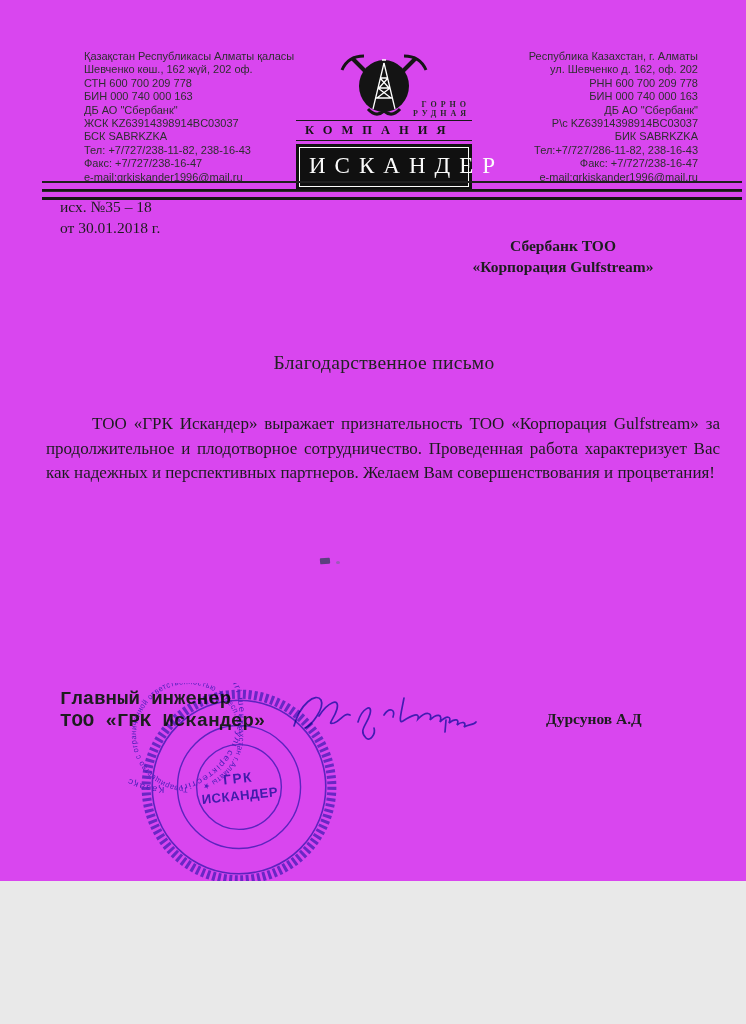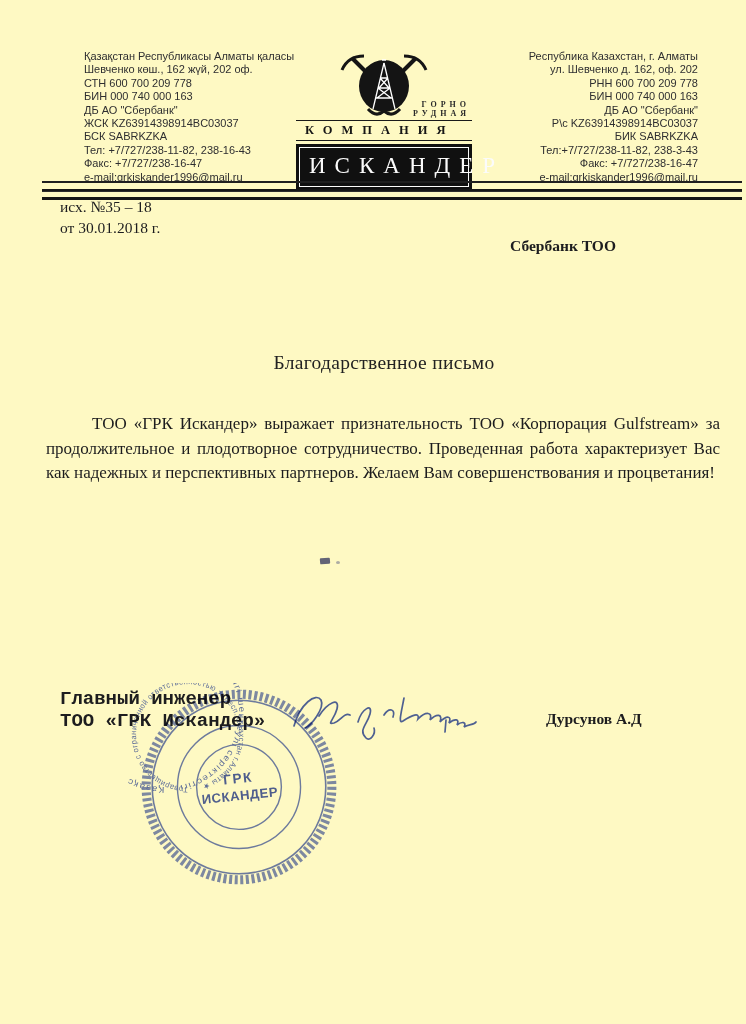--- a/index.html
+++ b/index.html
@@ -1,18 +1,18 @@
 <!DOCTYPE html>
 <html><head>
 <meta charset="utf-8">
 <style>
   html,body{margin:0;padding:0;background:#e9e9e9;}
   .paper{
-    position:relative;width:746px;height:1024px;margin:0 auto;
-    background:#fef9c3;overflow:hidden;
+    position:relative;width:746px;height:881px;margin:0 auto;
+    background:#d946ef;overflow:hidden;
     font-family:"Liberation Serif",serif;color:#1d1d1f;
   }
   
   .addr{position:absolute;top:50px;font-family:"Liberation Sans",sans-serif;
         font-size:11px;line-height:13.4px;color:#2e2e30;white-space:nowrap;}
   .addr-left{left:84px;text-align:left;}
   .addr-right{right:48px;text-align:right;}
   
   .logo{position:absolute;left:296px;top:52px;width:176px;}
   .emblem{display:block;margin:0 auto;}
@@ -89,35 +89,36 @@
   </div>
 
   <div class="addr addr-right">
     <div>Республика Казахстан, г. Алматы</div>
     <div>ул. Шевченко д. 162, оф. 202</div>
     <div>РНН 600 700 209 778</div>
     <div>БИН 000 740 000 163</div>
     <div>ДБ АО "Сбербанк"</div>
     <div>Р\с KZ63914398914BC03037</div>
     <div>БИК SABRKZKA</div>
-    <div>Тел:+7/727/238-11-82, 238-3-43</div>
+    <div>Тел:+7/727/286-11-82, 238-16-43</div>
     <div>Факс: +7/727/238-16-47</div>
     <div>e-mail:grkiskander1996@mail.ru</div>
   </div>
 
   <div class="rule rule-a"></div>
   <div class="rule rule-b"></div>
 
   <div class="ref">
     <div>исх. №35 – 18</div>
     <div>от 30.01.2018 г.</div>
   </div>
 
   <div class="addressee">
     <div>Сбербанк ТОО</div>
+    <div>«Корпорация Gulfstream»</div>
   </div>
 
   <h1 class="title">Благодарственное письмо</h1>
   <p class="body-text">ТОО «ГРК Искандер» выражает признательность ТОО «Корпорация Gulfstream» за продолжительное и плодотворное сотрудничество. Проведенная работа характеризует Вас как надежных и перспективных партнеров. Желаем Вам совершенствования и процветания!</p>
 
   <span class="smudge1"></span>
   <span class="smudge2"></span>
 
   <div class="sig-position">
     <div>Главный инженер</div>

